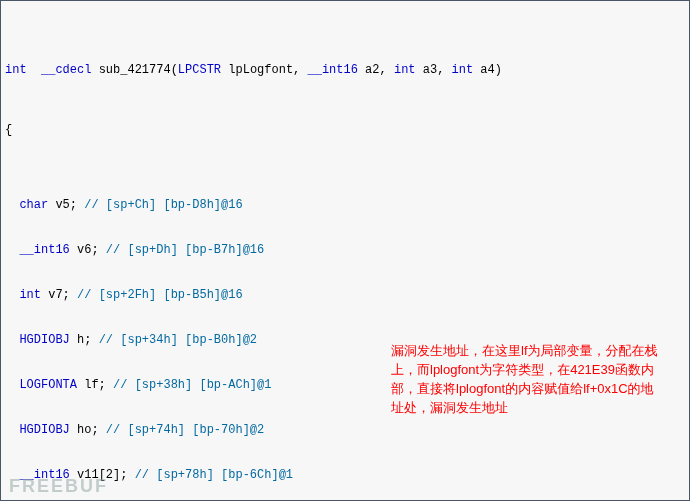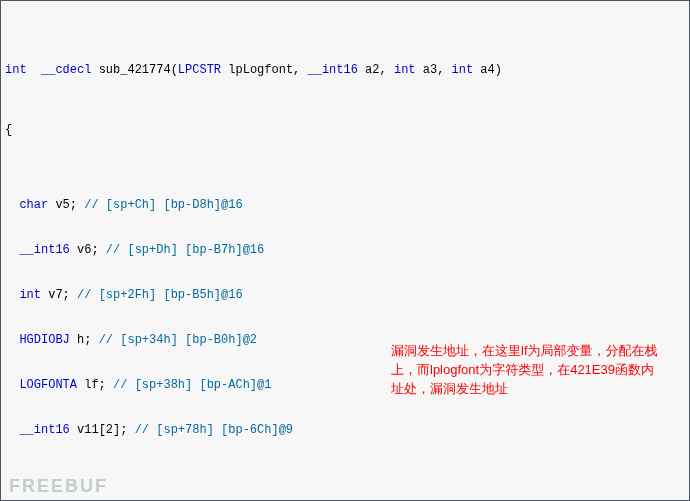--- a/index.html
+++ b/index.html
@@ -63,21 +63,22 @@
     <span class="line"><span class="kw">int</span>  <span class="kw">__cdecl</span> <span>sub_421774</span><span>(</span><span class="kw">LPCSTR</span><span> lpLogfont, </span><span class="kw">__int16</span><span> a2, </span><span class="kw">int</span><span> a3, </span><span class="kw">int</span><span> a4)</span></span>
 
     <span class="line">{</span>
 
     
     <span class="line">  <span class="kw">char</span><span> v5; </span><span class="num">// [sp+Ch] [bp-D8h]@16</span></span>
     <span class="line">  <span class="kw">__int16</span><span> v6; </span><span class="num">// [sp+Dh] [bp-B7h]@16</span></span>
     <span class="line">  <span class="kw">int</span><span> v7; </span><span class="num">// [sp+2Fh] [bp-B5h]@16</span></span>
     <span class="line">  <span class="kw">HGDIOBJ</span><span> h; </span><span class="num">// [sp+34h] [bp-B0h]@2</span></span>
     <span class="line">  <span class="kw">LOGFONTA</span><span> lf; </span><span class="num">// [sp+38h] [bp-ACh]@1</span></span>
-    <span class="line">  <span class="kw">__int16</span><span> v11[2]; </span><span class="num">// [sp+78h] [bp-6Ch]@9</span></span>
+    <span class="line">  <span class="kw">HGDIOBJ</span><span> ho; </span><span class="num">// [sp+74h] [bp-70h]@2</span></span>
+    <span class="line">  <span class="kw">__int16</span><span> v11[2]; </span><span class="num">// [sp+78h] [bp-6Ch]@1</span></span>
     
     
     
     
     
 
     
 
     
     
@@ -101,17 +102,18 @@
     
     
     
     
 
   </div>
 
   <div class="annotation">
     <div>漏洞发生地址，在这里lf为局部变量，分配在栈</div>
     <div>上，而lplogfont为字符类型，在421E39函数内</div>
+    <div>部，直接将lplogfont的内容赋值给lf+0x1C的地</div>
     <div>址处，漏洞发生地址</div>
   </div>
 
   <div class="watermark">FREEBUF</div>
 </div>
 
 </body></html>

